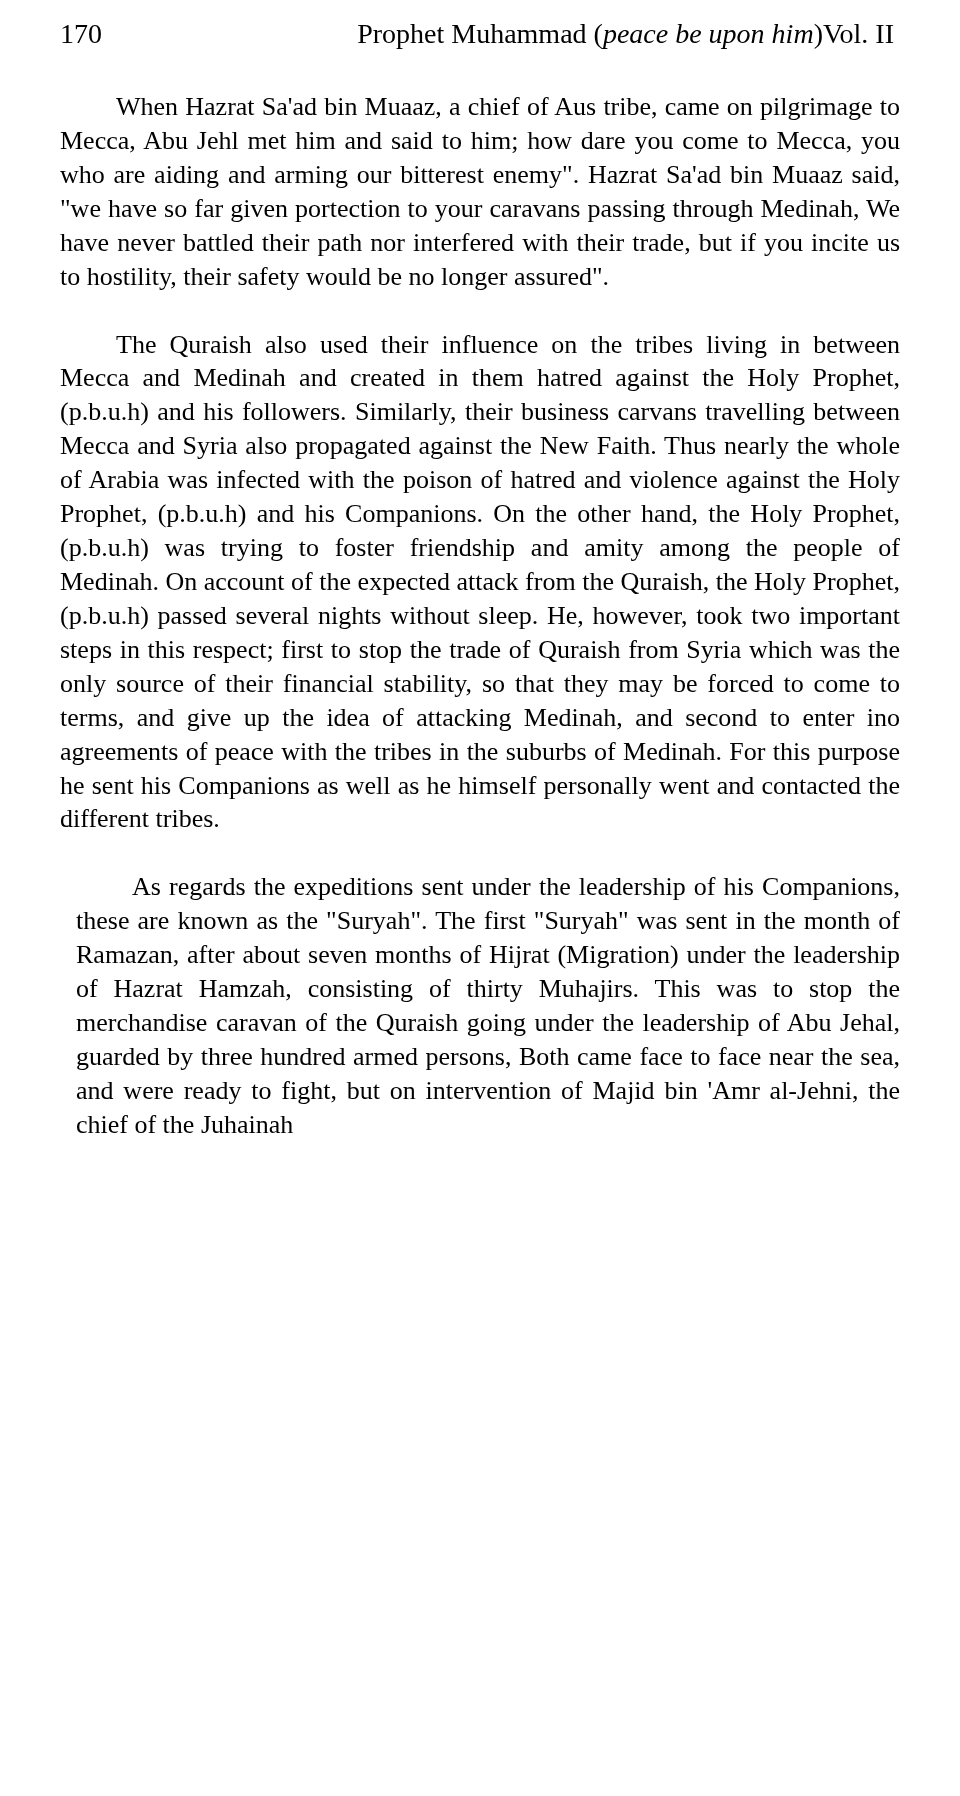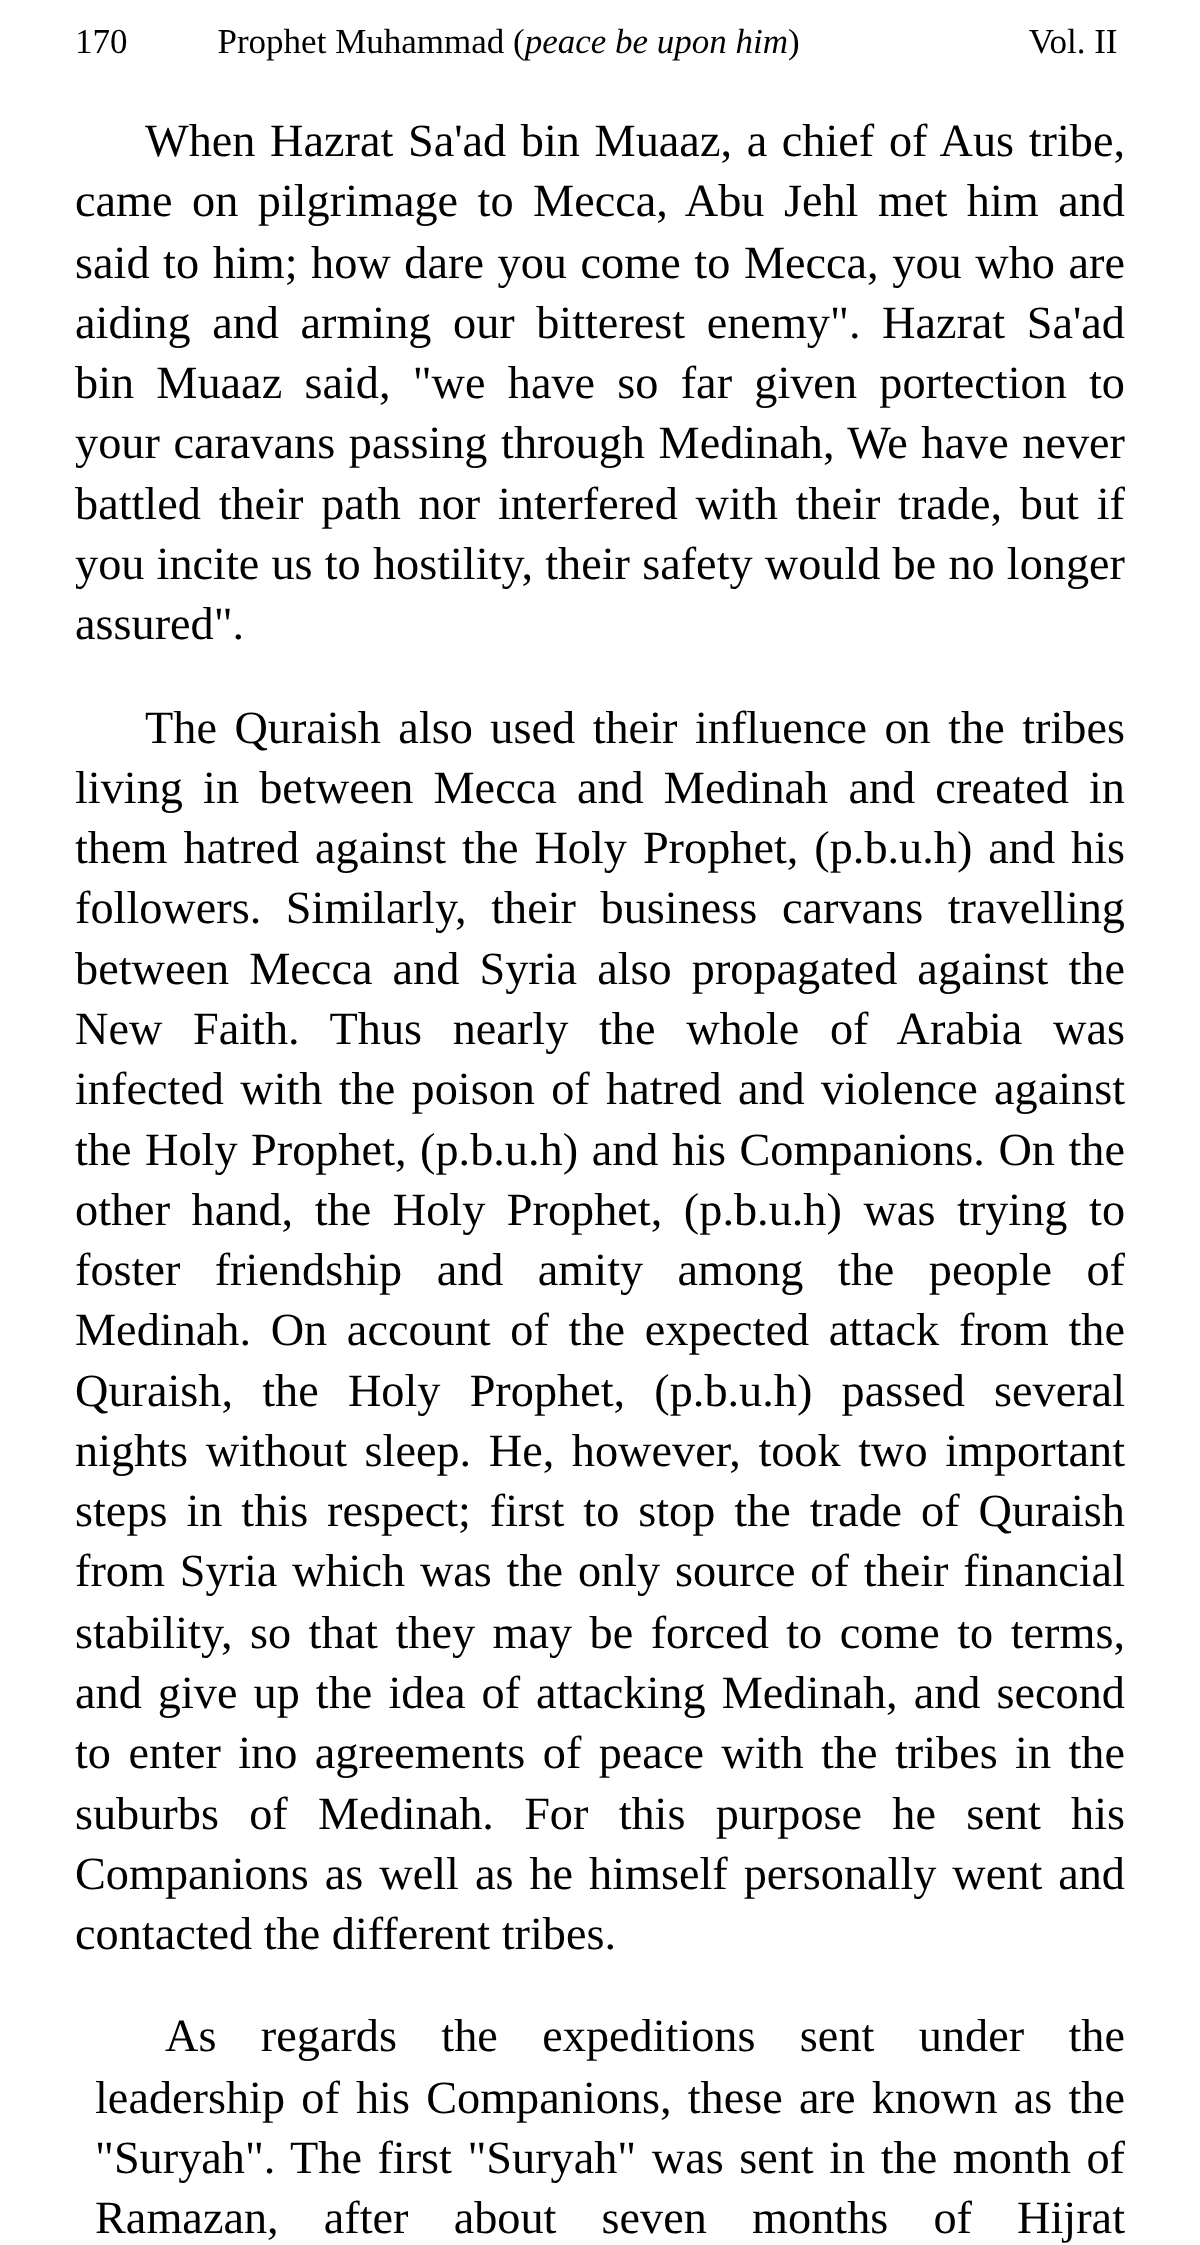--- a/index.html
+++ b/index.html
@@ -27,33 +27,33 @@
     font-size: 28px;
     margin-bottom: 40px;
     white-space: nowrap;
   }
   .header .page-number {
     width: 100px;
     flex: none;
   }
   .header .header-title {
     flex: 1 1 auto;
-    text-align: left;
+    text-align: right;
     padding-left: 14px;
   }
   .header .header-title .italic {
     font-style: italic;
   }
   .header .volume {
     flex: none;
     text-align: center;
     padding-right: 6px;
   }
   .body-text p {
-    font-size: 37px;
+    font-size: 26px;
     line-height: 1.305;
     text-align: justify;
     text-justify: inter-word;
     margin: 0 0 34px 0;
     text-indent: 56px;
     hyphens: none;
   }
   .body-text p:last-child {
     margin-bottom: 0;
     margin-left: 16px;

